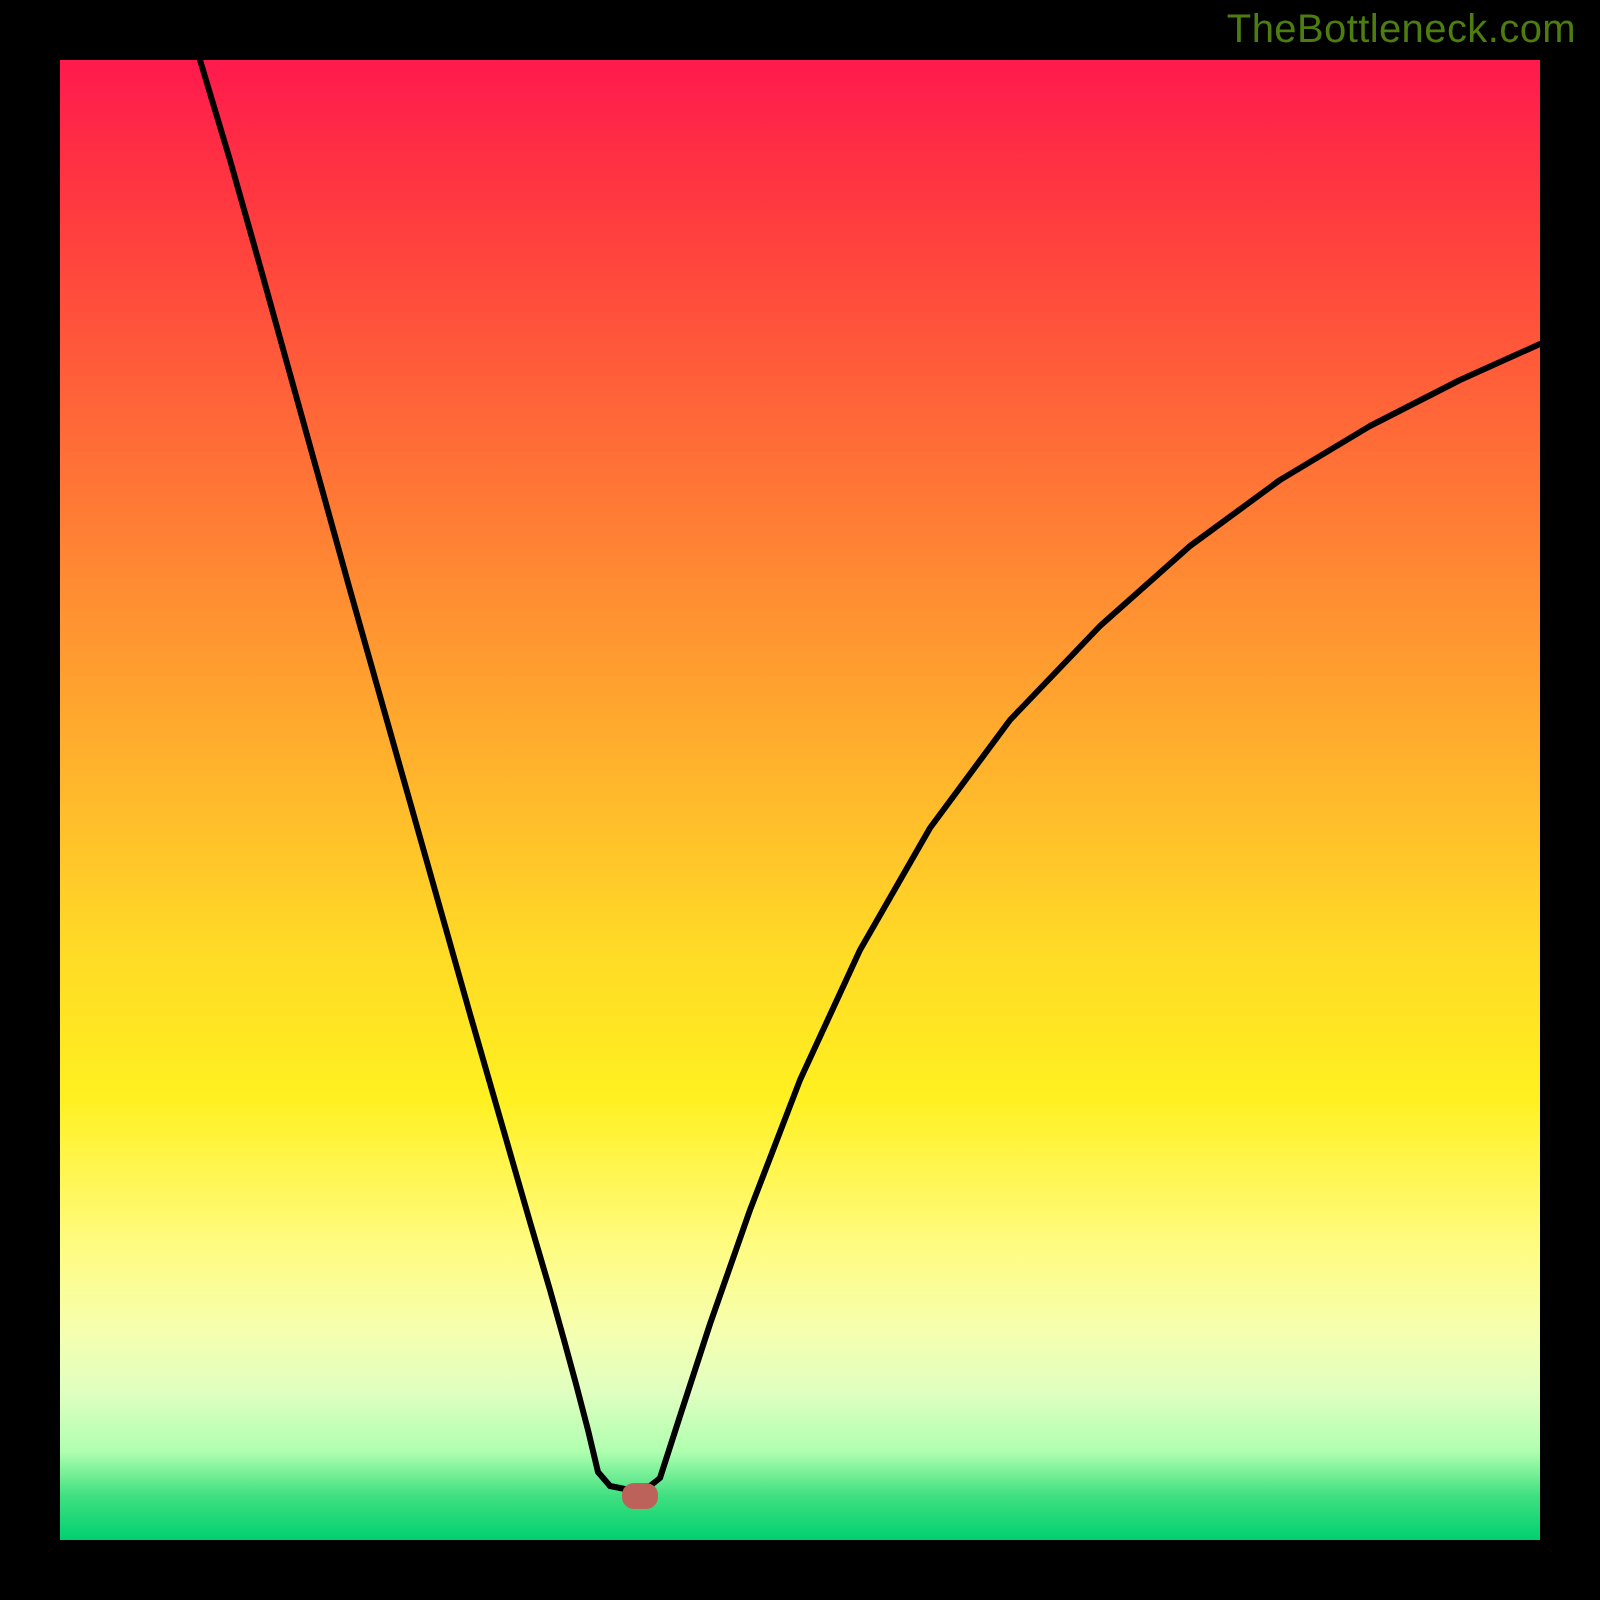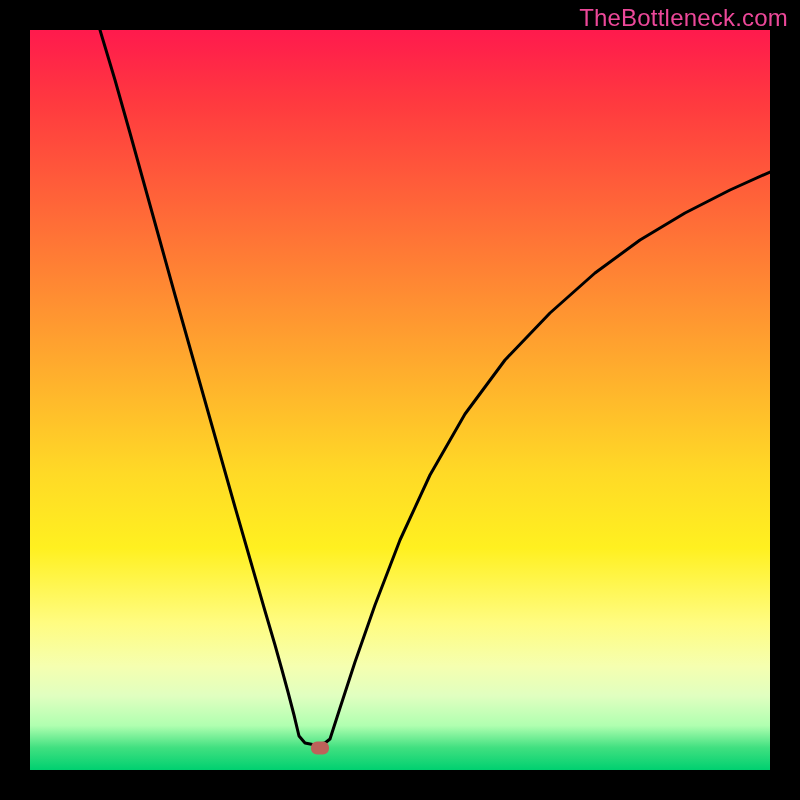--- a/index.html
+++ b/index.html
@@ -34,22 +34,22 @@
       #b0ffb0 94%,
       #40e080 97%,
       #00d070 100%
     );
   }
 
   .watermark {
     position: absolute;
     top: 4px;
     right: 12px;
-    color: #ec4899;
-    font-size: 24px;
+    color: #4d7c0f;
+    font-size: 20px;
     font-family: Arial, sans-serif;
     letter-spacing: 0.2px;
     z-index: 3;
   }
 
   svg.curve {
     position: absolute;
     top: 0; left: 0;
     width: 740px;
     height: 740px;

